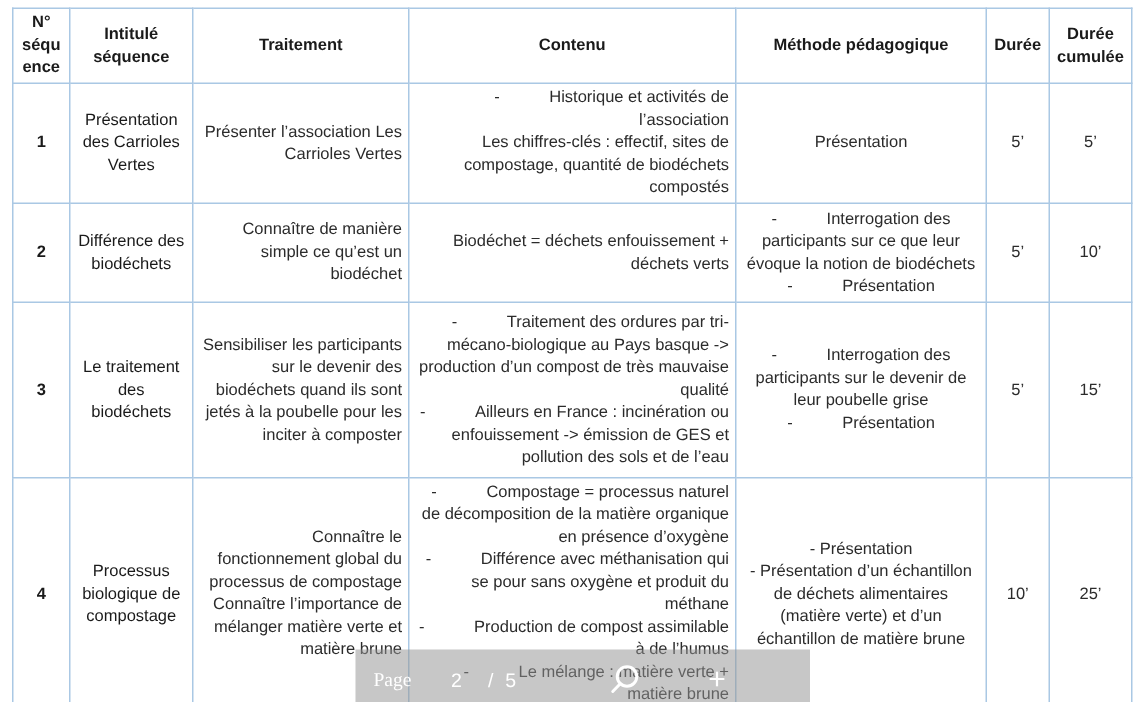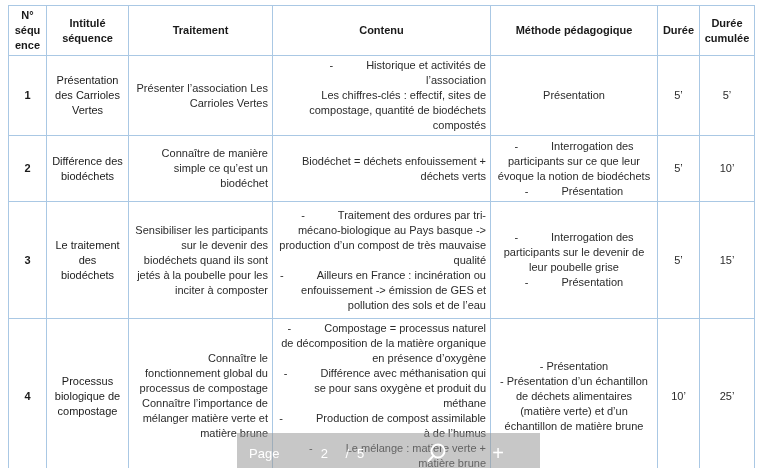--- a/index.html
+++ b/index.html
@@ -33,21 +33,21 @@
   tr.r1 { height:66px; }
   tr.r2 { height:117px; }
   tr.r3 { height:140px; }
   
   .viewer-bar {
     position:absolute; left:237px; top:433px; width:303px; height:40px;
     background:rgba(148,148,148,0.52);
     display:flex; align-items:center; color:#ffffff;
     font-size:13px; padding:0 12px;
   }
-  .viewer-bar .pg-label { margin-right:32px; }
+  .viewer-bar .pg-label { margin-right:17px;font-family:Liberation Serif, serif; }
   .viewer-bar .pg-current { width:26px; text-align:center; }
   .viewer-bar .pg-sep { margin:0 8px; }
   .viewer-bar .zoom-out-btn { margin-left:62px; width:22px; height:22px; position:relative; }
   .viewer-bar .zoom-out-btn svg { display:block; }
   .viewer-bar .zoom-in-btn {
     margin-left:44px; font-size:20px; font-weight:300; line-height:20px;
   }
 </style>
 </head>
 <body>

